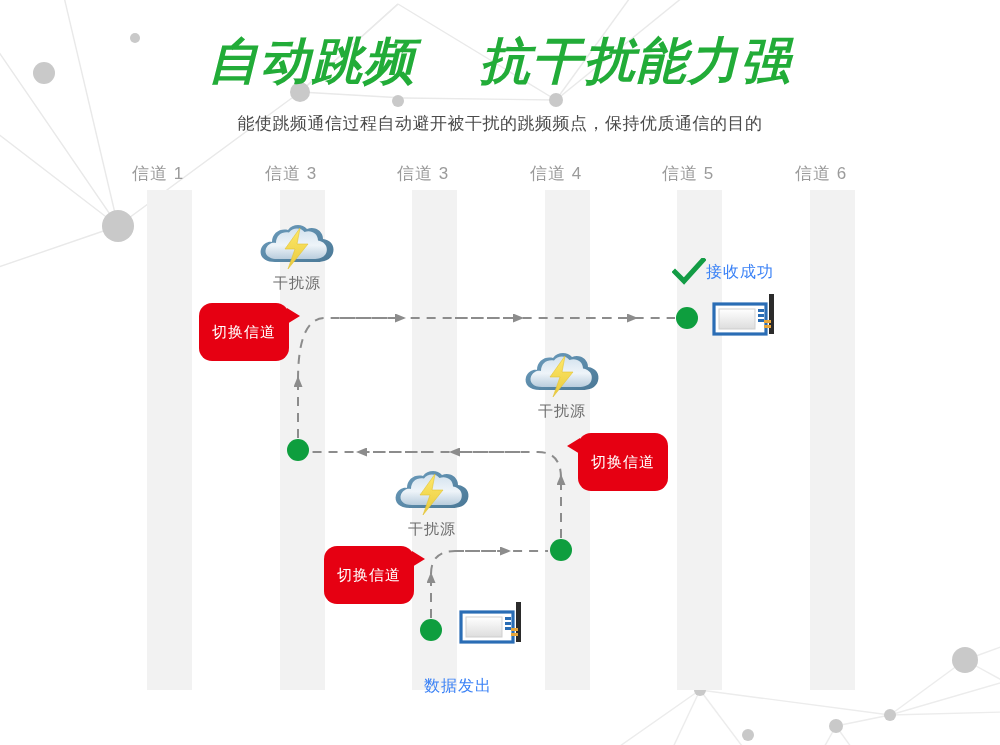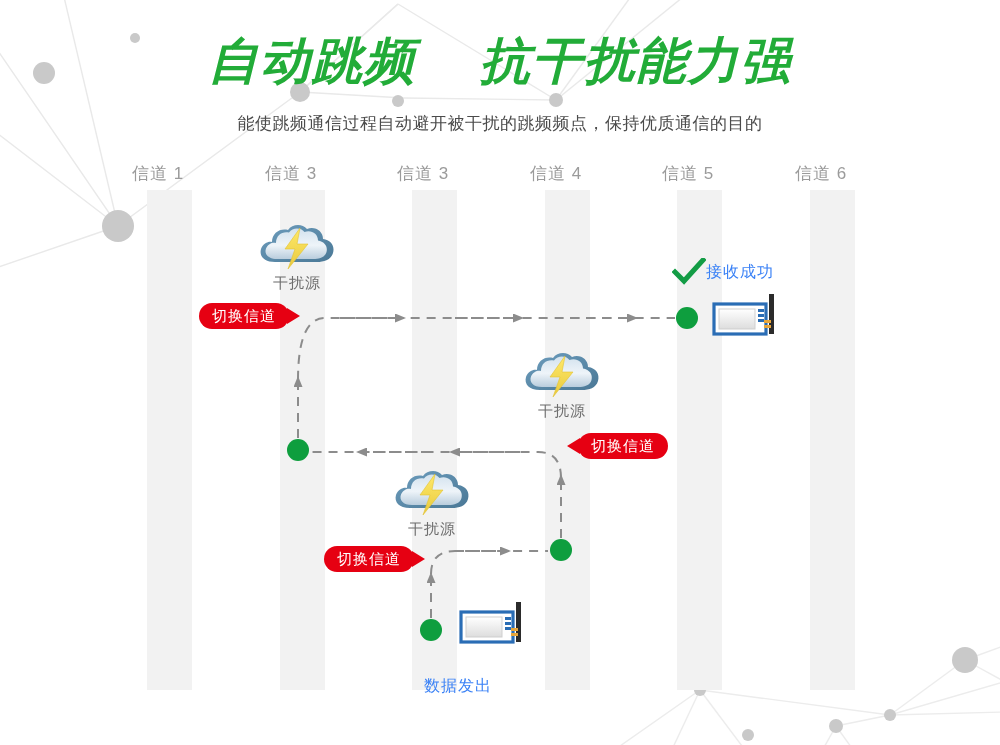--- a/index.html
+++ b/index.html
@@ -37,21 +37,21 @@
              text-align:left;font-size:17px;color:#9b9b9b;letter-spacing:1px;}
 
   
   .paths{position:absolute;left:0;top:0;width:1000px;height:745px;}
 
   
   .node{position:absolute;width:22px;height:22px;border-radius:50%;
         background:#0e9e3e;margin-left:-11px;margin-top:-11px;}
 
   
-  .badge{position:absolute;height:26px;line-height:26px;padding:0 13px;
+  .badge{position:absolute;height:26px;line-height:26px;padding:16px 13px;
          background:#e60012;color:#fff;font-size:15px;border-radius:13px;
          white-space:nowrap;letter-spacing:1px;}
   .badge .tail{position:absolute;top:5px;width:0;height:0;}
   .badge.tail-right .tail{right:-11px;border-top:8px solid transparent;
          border-bottom:8px solid transparent;border-left:13px solid #e60012;}
   .badge.tail-left .tail{left:-11px;border-top:8px solid transparent;
          border-bottom:8px solid transparent;border-right:13px solid #e60012;}
 
   
   .jammer{position:absolute;width:84px;text-align:center;}

